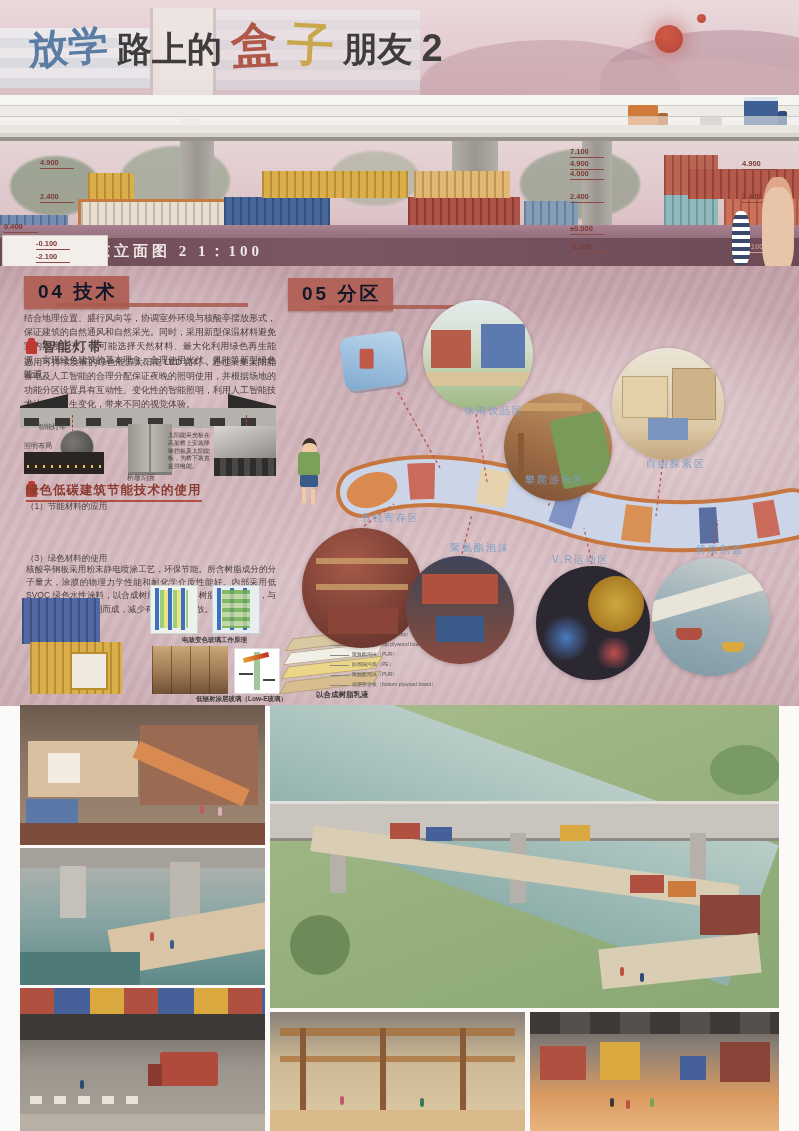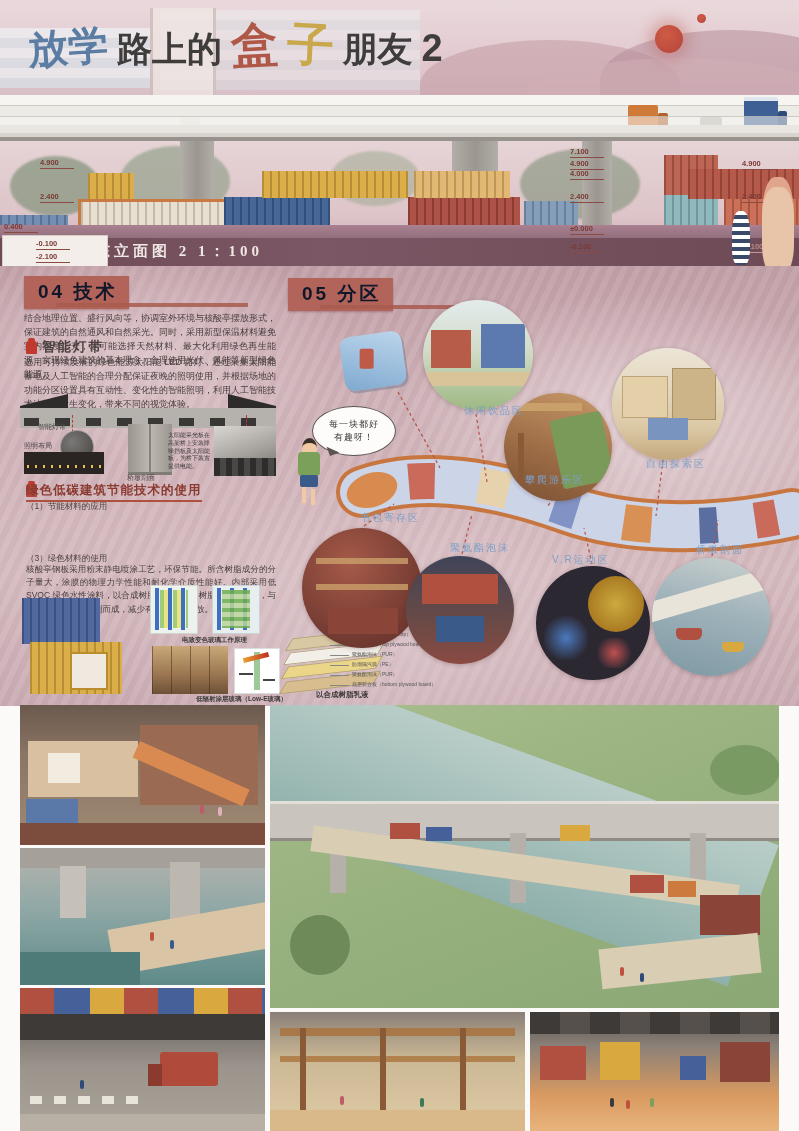--- a/index.html
+++ b/index.html
@@ -312,24 +312,20 @@
 
   <div class="zlabel" style="left:428px;top:404px;margin-left:36px;">休闲饮品区</div>
   <div class="zlabel" style="left:646px;top:457px;">自由探索区</div>
   <div class="zlabel" style="left:525px;top:473px;">攀爬游乐区</div>
   <div class="zlabel" style="left:360px;top:511px;">书包寄存区</div>
   <div class="zlabel" style="left:450px;top:541px;">聚氨酯泡沫</div>
   <div class="zlabel" style="left:552px;top:553px;">V.R运动区</div>
   <div class="zlabel" style="left:696px;top:543px;">桥墩剖面</div>
 
   <div class="boxicon" style="left:342px;top:334px;width:62px;height:54px;"></div>
-  <div class="bubble" style="left:312px;top:406px;width:82px;height:48px;">
-    <span>每一块都好</span>
-    <span>有趣呀！</span>
-  </div>
   <div class="boy" style="left:292px;top:438px;width:44px;height:70px;">
     <div class="head"></div>
     <div class="body"></div>
     <div class="shorts"></div>
     <div class="legs"></div>
   </div>
 
   <div class="render" style="left:20px;top:705px;width:245px;height:140px;background:linear-gradient(180deg,#6b5a4e 0%,#8a7463 35%,#a08b76 100%);">
     <div style="left:8px;top:36px;width:110px;height:56px;background:#d8c0a0;"></div>
     <div style="left:28px;top:48px;width:32px;height:30px;background:#f2ece0;"></div>

